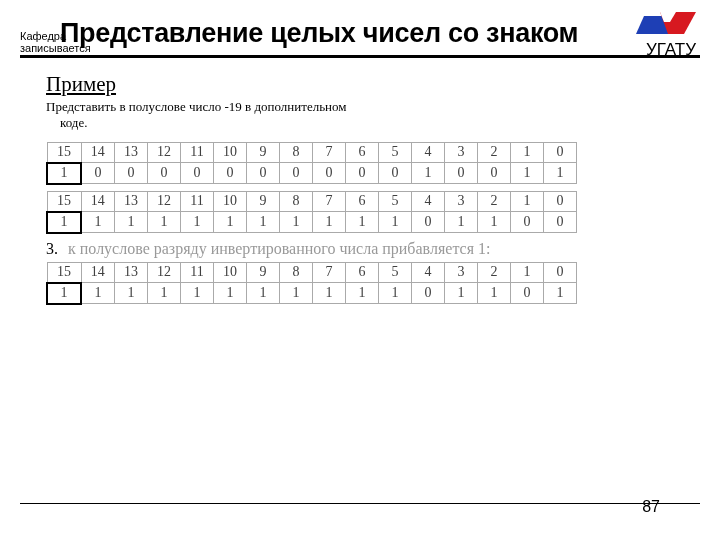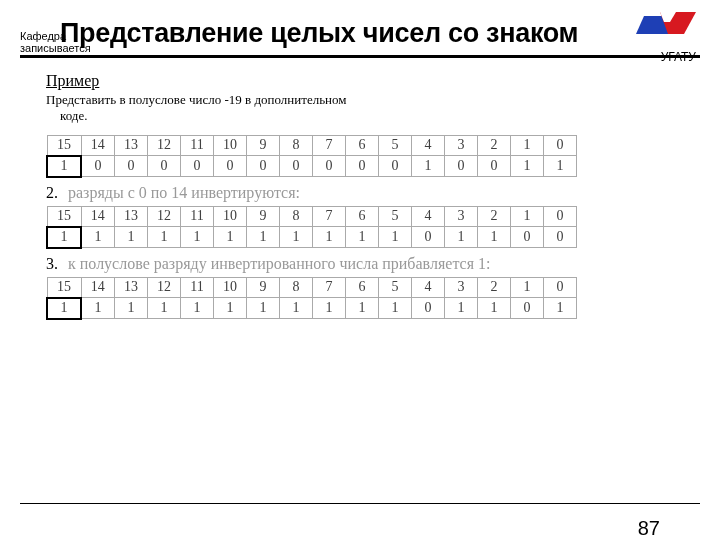--- a/index.html
+++ b/index.html
@@ -34,33 +34,32 @@
   .logo {
     position: absolute;
     right: 24px;
     top: 12px;
   }
   .ugatu {
     position: absolute;
     right: 24px;
     top: 40px;
     font-family: Arial, sans-serif;
-    font-size: 12px;
-    margin-top: 10px;
+    font-size: 17px;
   }
   .hr-top {
     border: none;
     border-top: 3px solid #000;
     margin: 6px 20px 0 20px;
   }
   .content {
     padding: 14px 30px 0 46px;
   }
   .example-h {
-    font-size: 16px;
+    font-size: 21px;
     text-decoration: underline;
     margin-bottom: 2px;
   }
   .example-p {
     font-size: 13px;
     line-height: 1.25;
     margin: 2px 0 10px 0;
     padding-left: 0;
   }
   .indent { padding-left: 14px; display: block; }
@@ -95,23 +94,23 @@
     border: none;
     border-top: 1px solid #000;
     margin: 0 20px;
     position: absolute;
     bottom: 36px;
     left: 0; right: 0;
   }
   .pagenum {
     position: absolute;
     right: 60px;
-    bottom: 0;
-    font-family: Arial, sans-serif;
-    font-size: 20px;
+    bottom: 24px;
+    font-family: Arial, sans-serif;
+    font-size: 16px;
     margin-top: 24px;
   }
 </style>
 </head>
 <body>
 
 <div class="header">
   <div class="dept">
     <span>Кафедра</span><br>
     <span>записывается</span>
@@ -169,24 +168,20 @@
             <td>0</td>
             <td>1</td>
             <td>0</td>
             <td>0</td>
             <td>1</td>
             <td>1</td>
           </tr>
         </tbody>
       </table>
 
-    <div class="step">
-      <span class="num">2.</span>
-      <span>разряды с 0 по 14 инвертируются:</span>
-    </div>
     <table class="bits">
         <tbody>
           <tr>
             <td>15</td>
             <td>14</td>
             <td>13</td>
             <td>12</td>
             <td>11</td>
             <td>10</td>
             <td>9</td>

